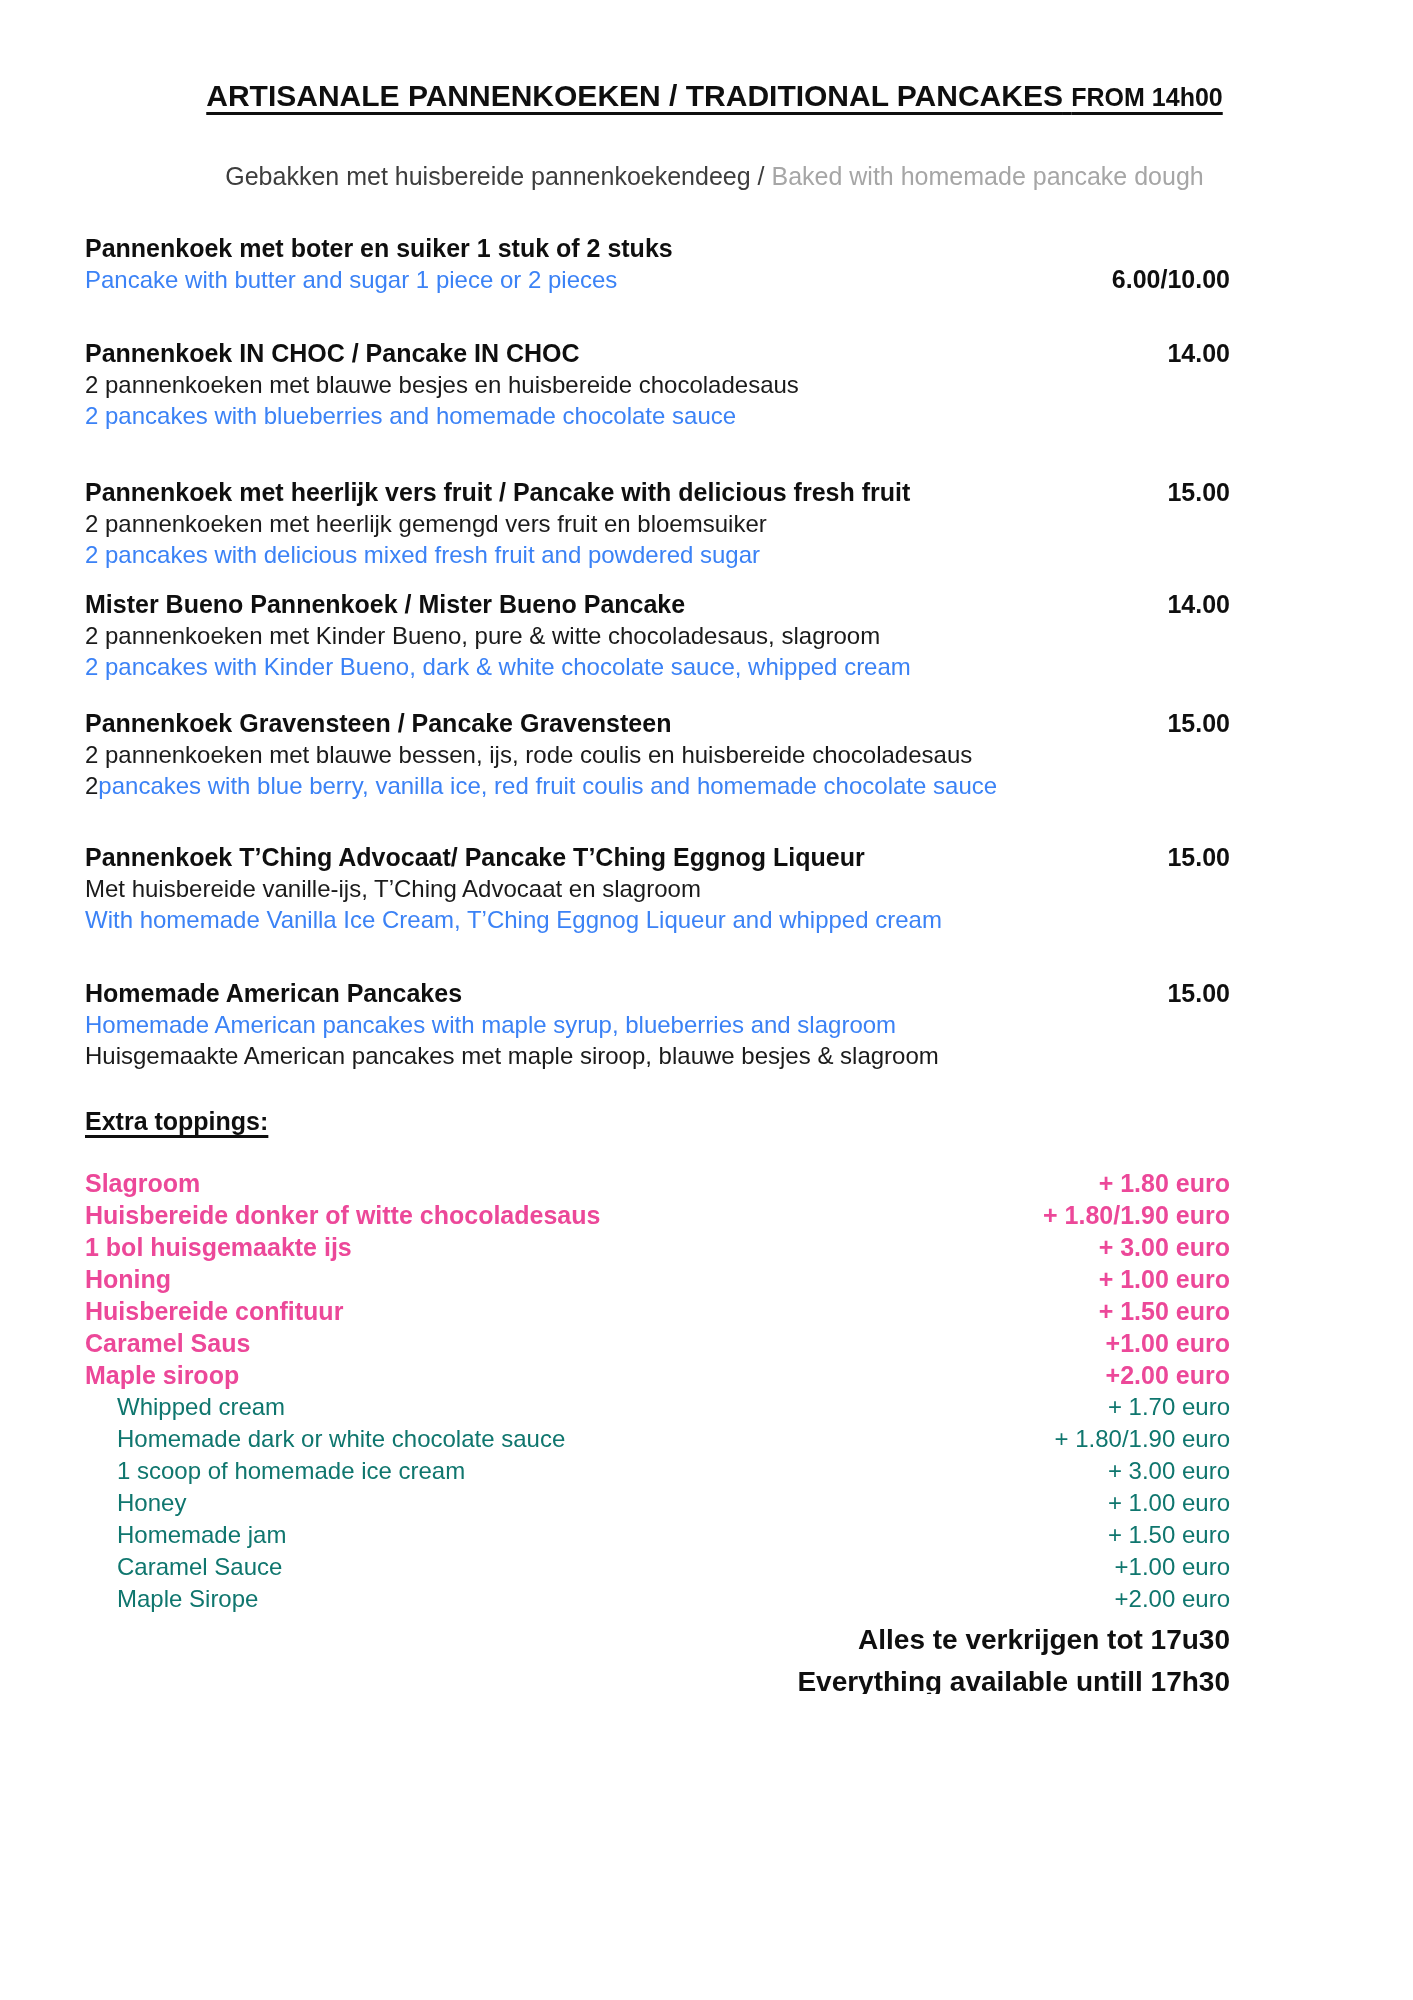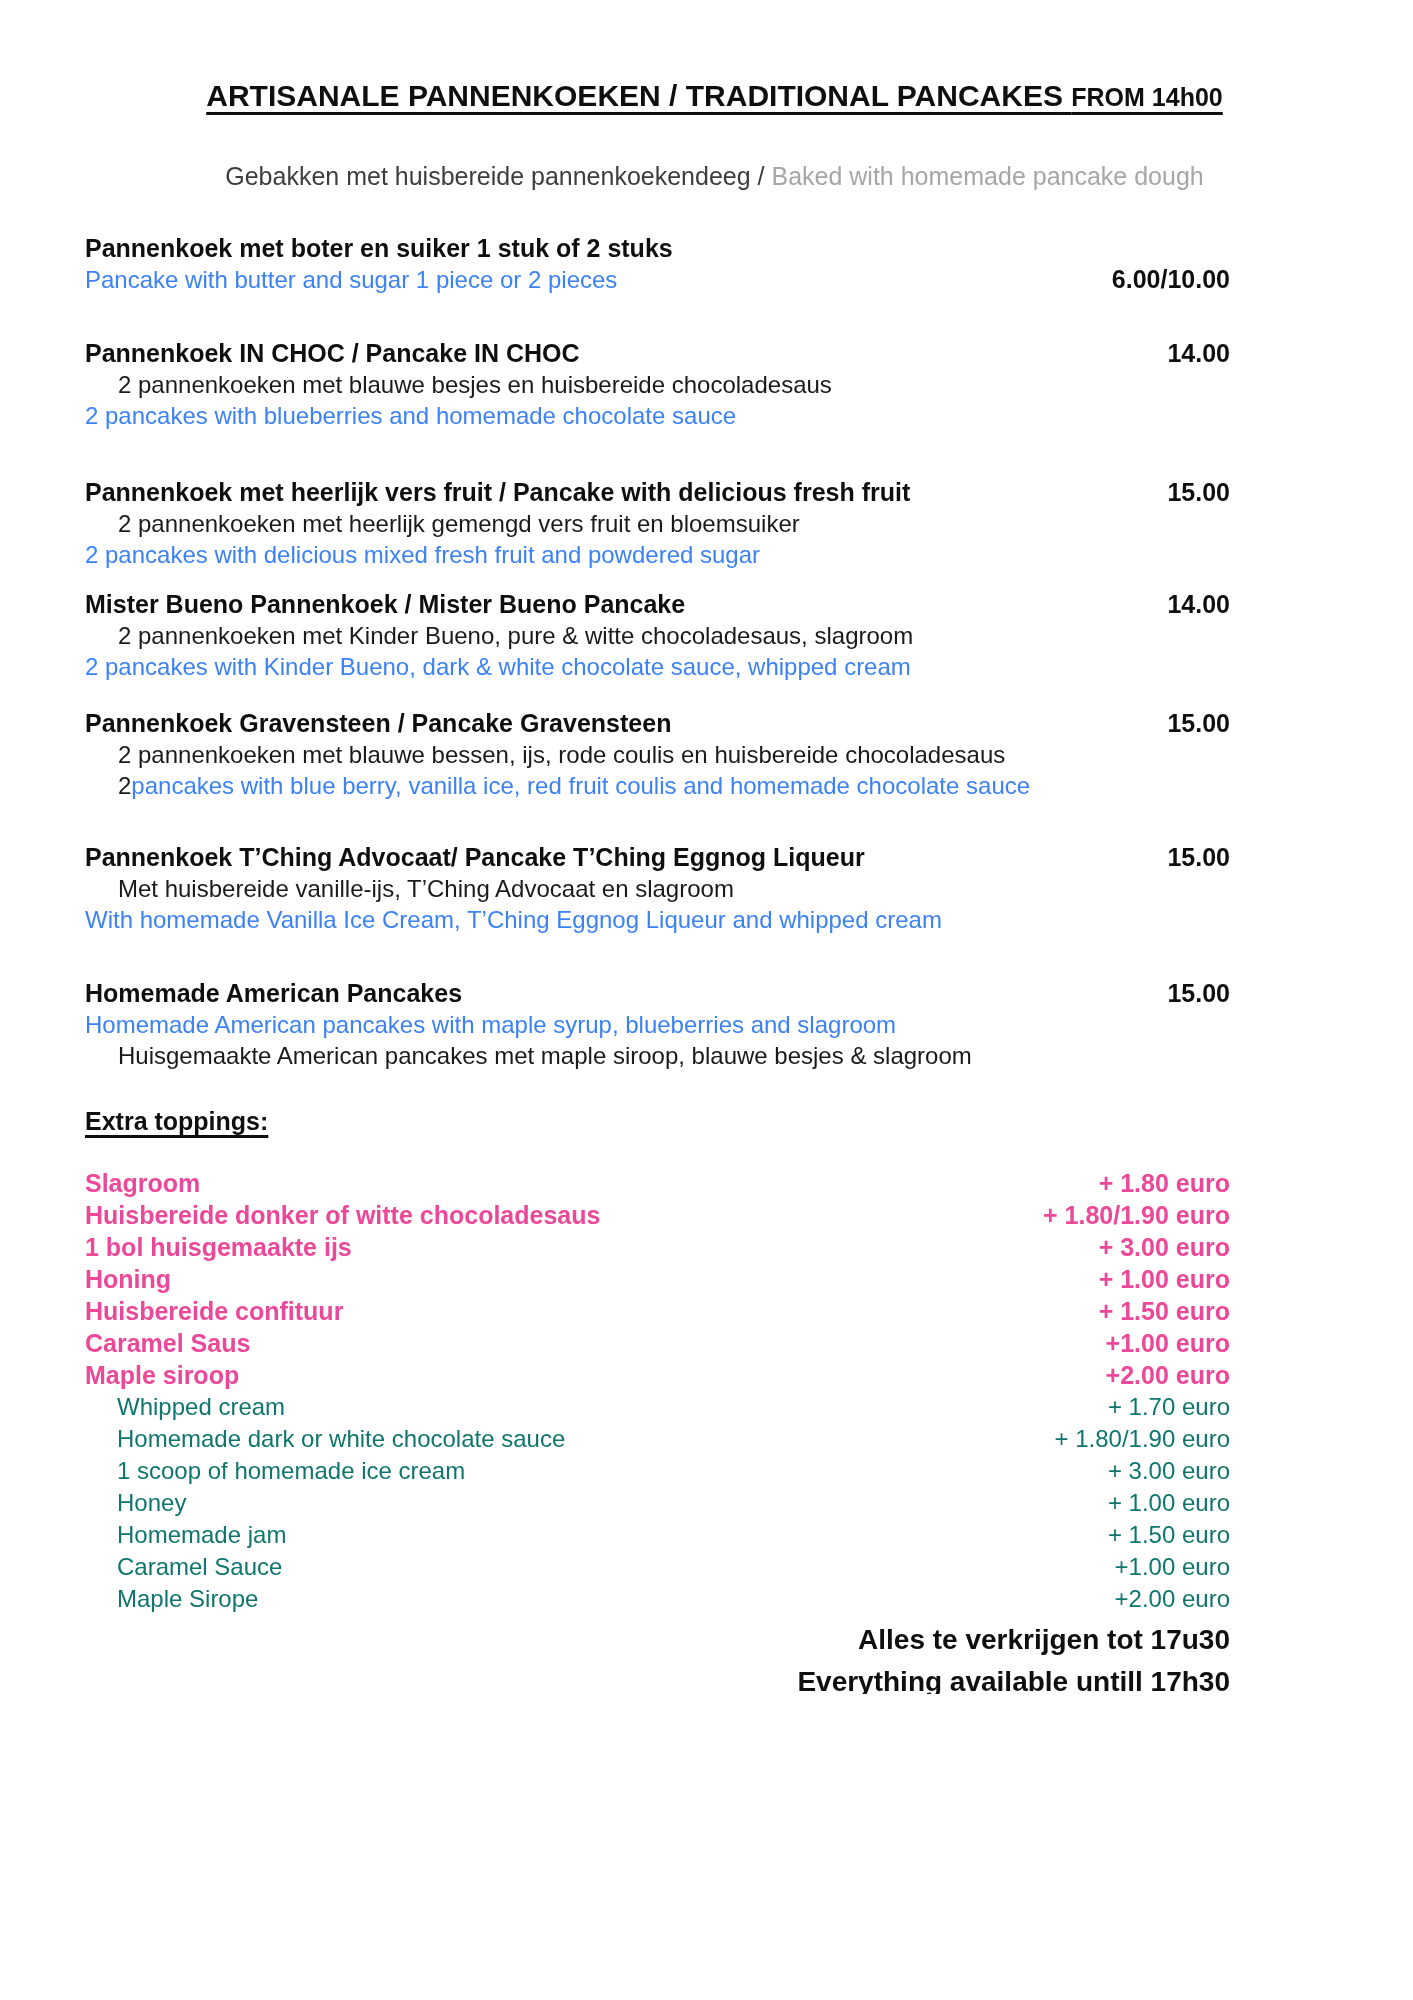--- a/index.html
+++ b/index.html
@@ -16,21 +16,21 @@
     white-space:nowrap;
   }
   .hdr-title .suffix{font-size:25px;}
   .subtitle{margin:46px 0 0 0;font-size:25px;line-height:30px;white-space:nowrap;}
   .sub-dark{color:#3d3d3d;}
   .sub-gray{color:#a6a6a6;}
   
   .items{margin-top:42px;}
   .item .row{display:flex;line-height:31px;}
   .t{font-weight:700;font-size:25px;color:#0f0f0f;}
-  .d{font-size:24px;color:#1a1a1a;margin-left:33px;}
+  .d{font-size:24px;color:#1a1a1a;}
   .e{font-size:24px;color:#3b82f6;}
   .p{margin-left:auto;font-weight:700;font-size:25px;color:#0f0f0f;white-space:nowrap;}
   .item:nth-of-type(1){margin-bottom:43px;}
   .item:nth-of-type(2){margin-bottom:46px;}
   .item:nth-of-type(3){margin-bottom:19px;text-align:right;}
   .item:nth-of-type(4){margin-bottom:26px;}
   .item:nth-of-type(5){margin-bottom:41px;}
   .item:nth-of-type(6){margin-bottom:43px;}
   .item:nth-of-type(7){margin-bottom:35px;}
   

